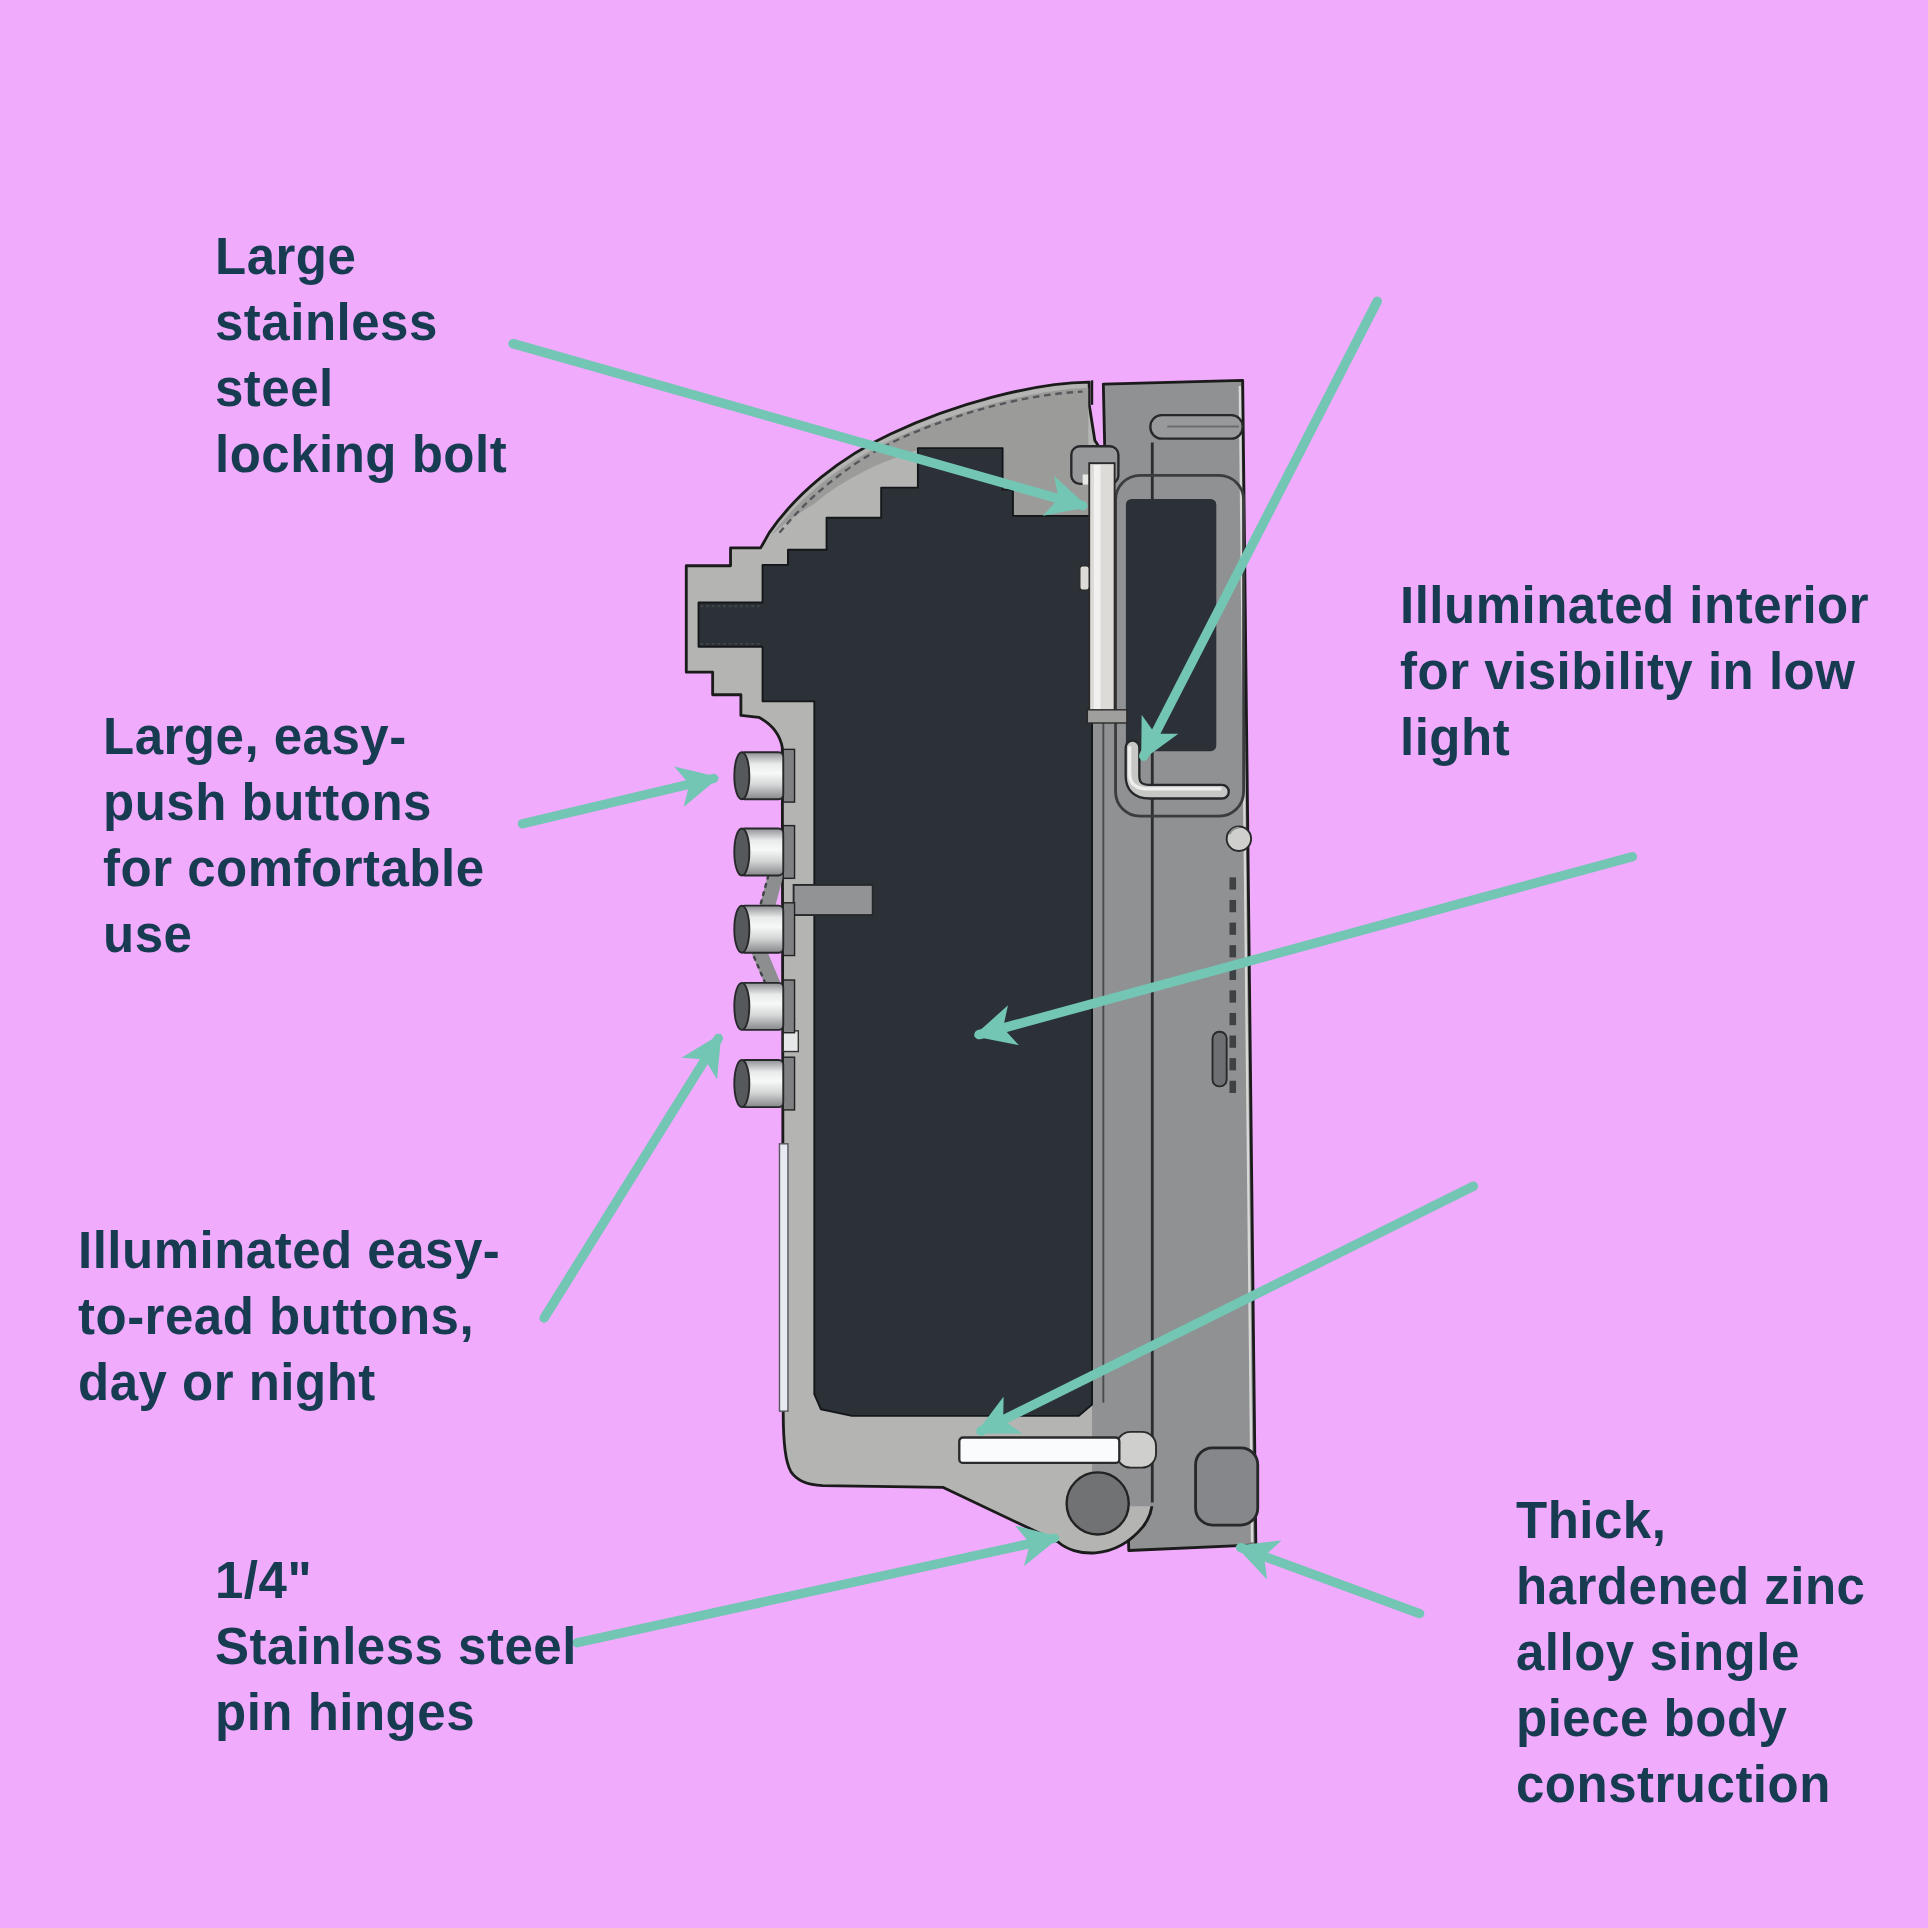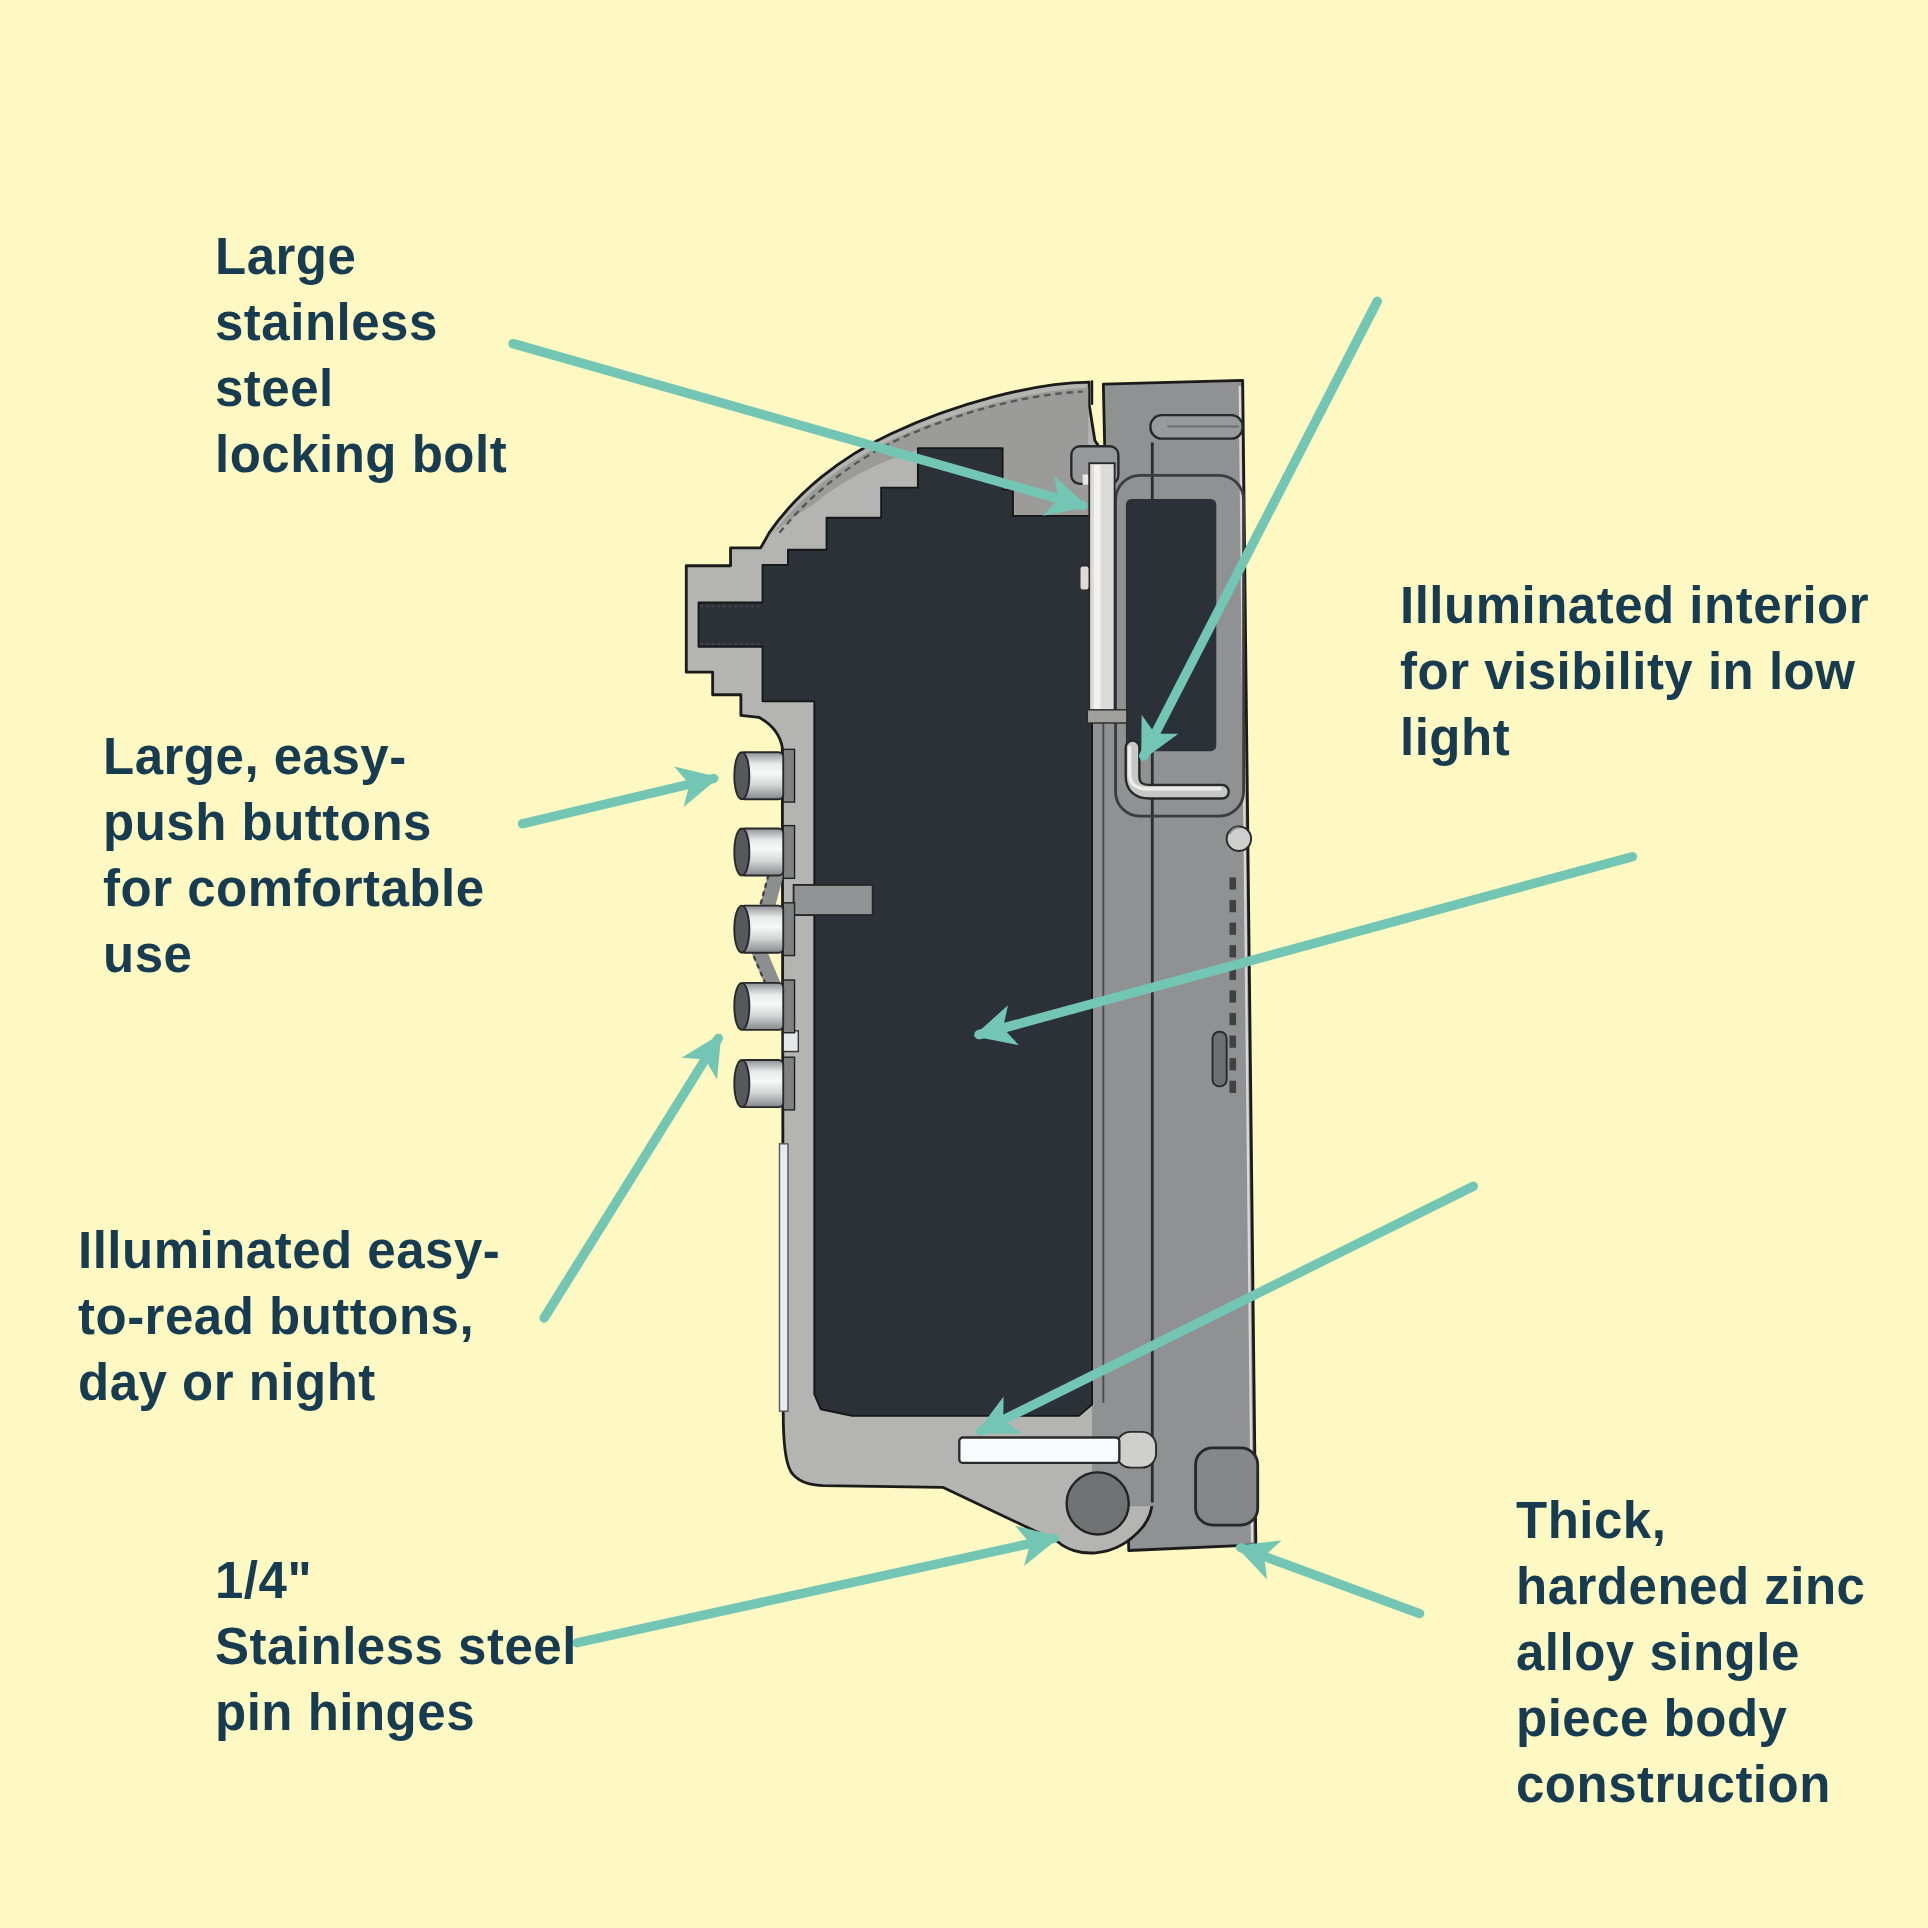--- a/index.html
+++ b/index.html
@@ -16,30 +16,30 @@
     font-weight:700;
     font-size:51px;
     line-height:66px;
     letter-spacing:0.5px;
     color:var(--label-color,#173B50);
     white-space:pre-line;
   }
   #label-locking-bolt{left:215px;top:224px;}
   #label-key-hooks{left:1342px;top:226px;}
   #label-illuminated-interior{left:1400px;top:573px;}
-  #label-easy-push{left:103px;top:724px;}
+  #label-easy-push{left:103px;top:704px;}
   #label-illuminated-buttons{left:78px;top:1218px;}
   #label-anti-saw{left:1486px;top:1136px;}
   #label-pin-hinges{left:215px;top:1548px;}
   #label-zinc-body{left:1516px;top:1488px;}
 </style>
 </head>
 <body>
 
-<div id="canvas" style="background: #fef9c3;">
+<div id="canvas" style="background: #f0abfc;">
 
   <svg id="diagram-svg" viewBox="0 0 2048 2048">
     <defs>
       <marker id="arrow" viewBox="0 0 10 10" refX="8.6" refY="5" markerWidth="4.4" markerHeight="4.4" orient="auto" markerUnits="strokeWidth">
         <path d="M0,0 L10,5 L0,10 L2.6,5 Z" fill="#72C6B3"></path>
       </marker>
       <linearGradient id="btnGrad" x1="0" y1="0" x2="0" y2="1">
         <stop offset="0" stop-color="#8E9094"></stop>
         <stop offset=".25" stop-color="#E9EAEA"></stop>
         <stop offset=".45" stop-color="#F7F8F8"></stop>

